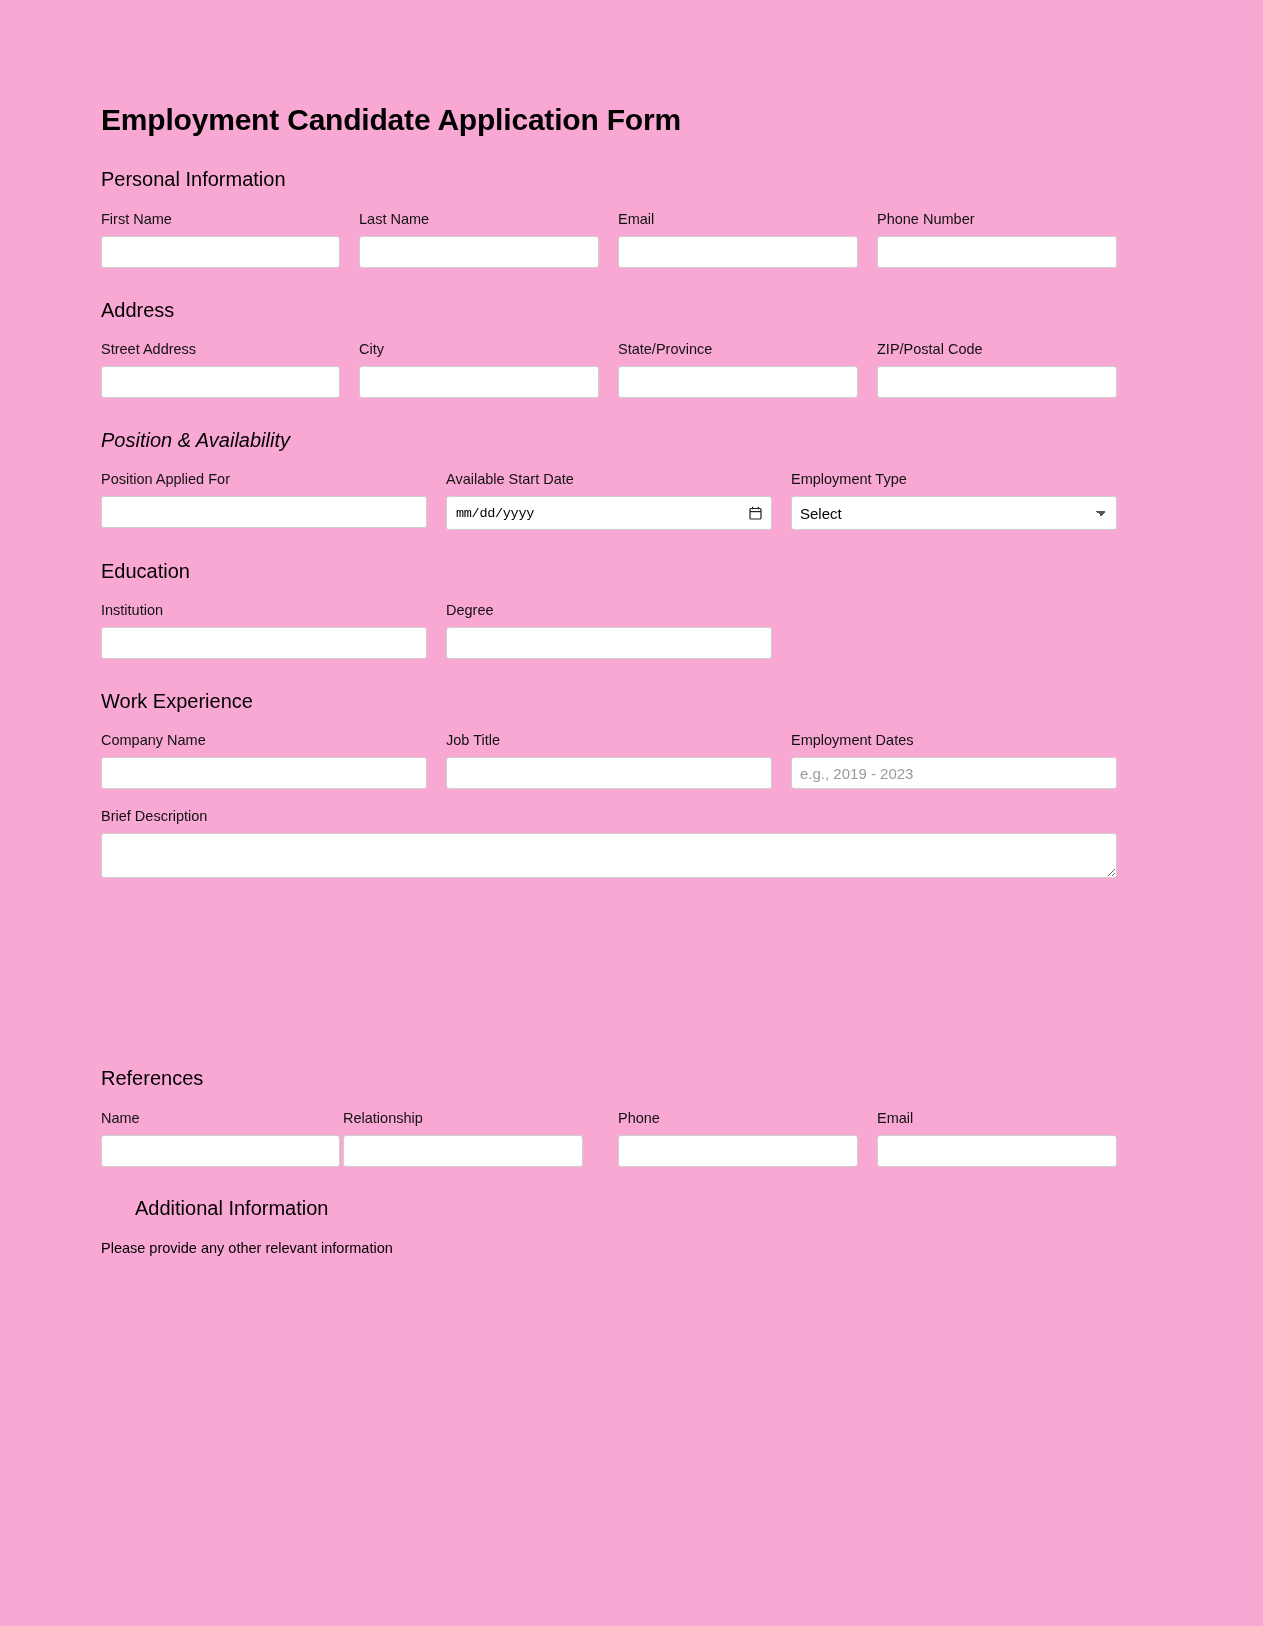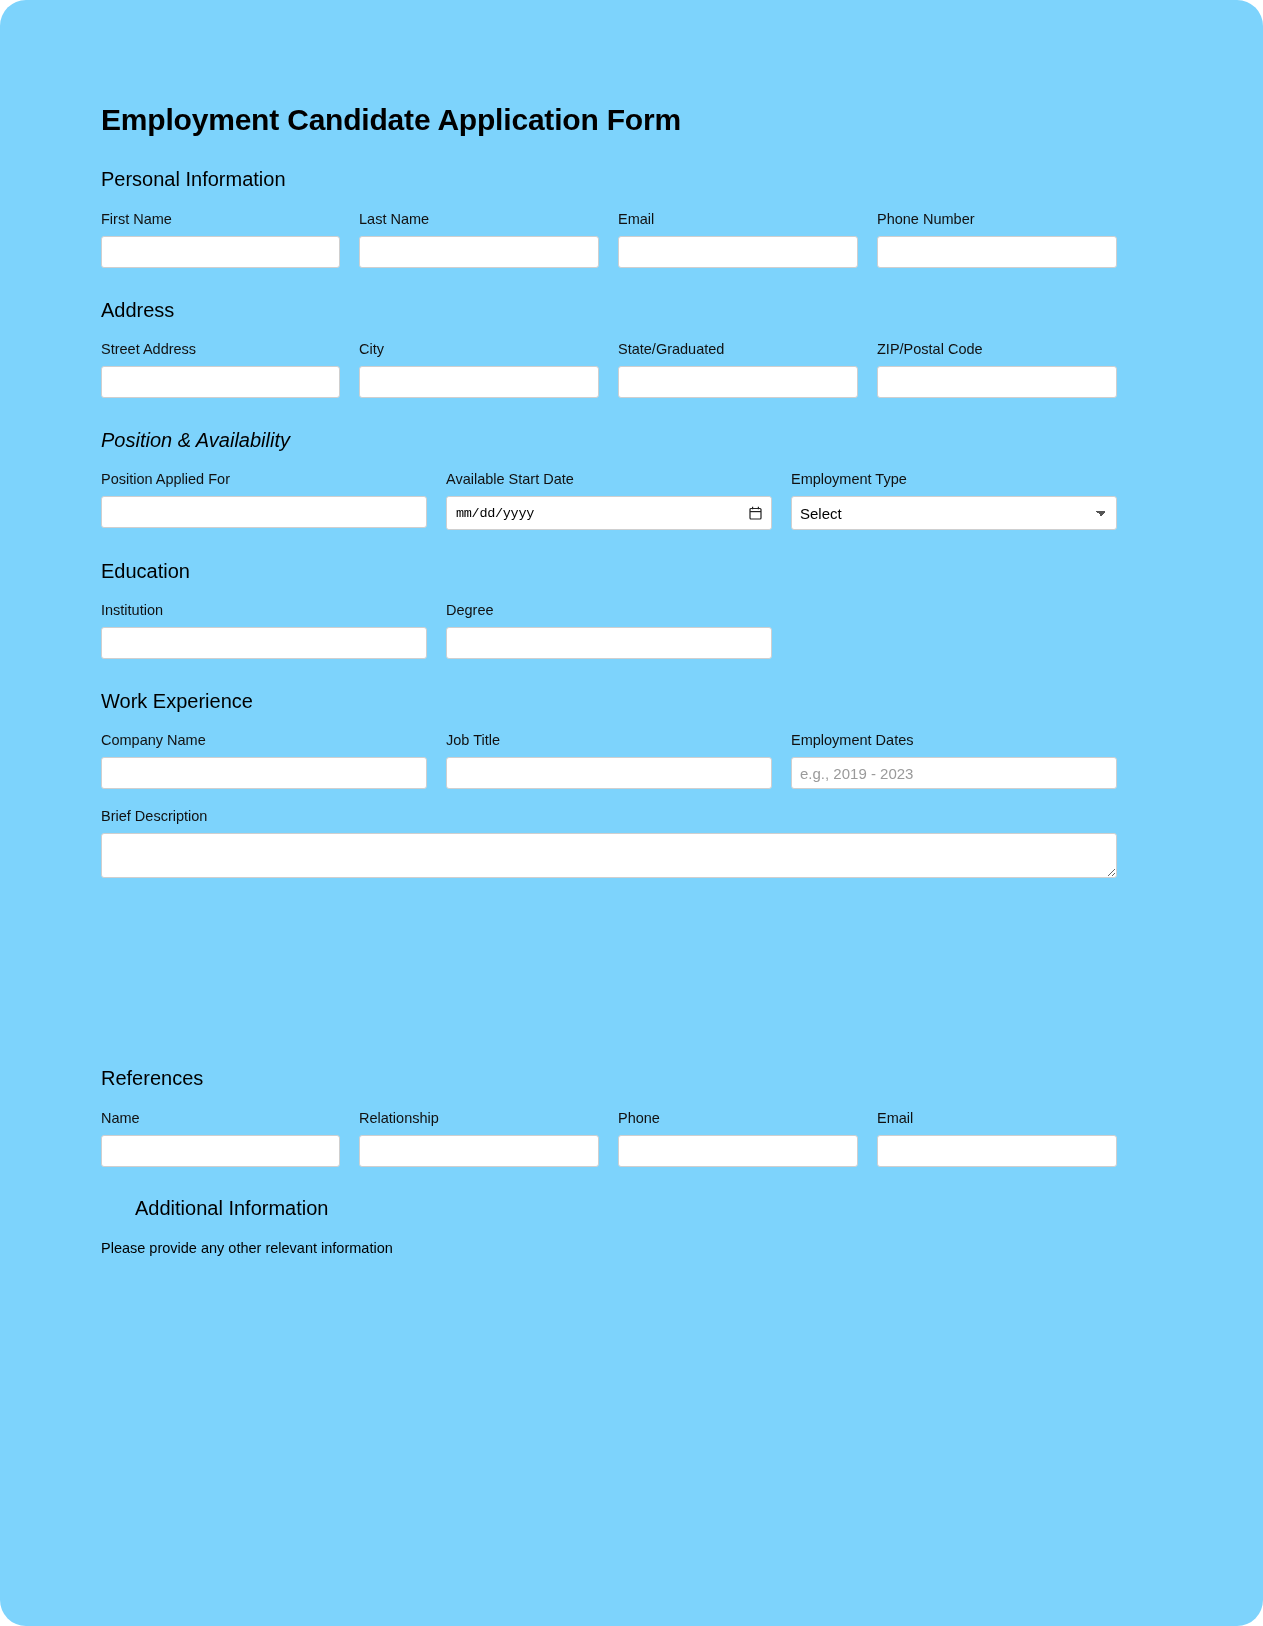--- a/index.html
+++ b/index.html
@@ -16,23 +16,22 @@
     color: #000000;
     overflow: hidden;
     position: relative;
   }
   .page {
     position: absolute;
     left: 0;
     top: 0;
     width: 1263px;
     height: 1626px;
-    background: #7dd3fc;
+    background: #f9a8d4;
     overflow: hidden;
-    border-radius: 26px;
   }
   
   .doc {
     position: absolute;
     left: 101px;
     top: 0;
     width: 1016px;
     height: 1290px;
     overflow: hidden;
   }
@@ -167,21 +166,21 @@
 
   <div class="field" style="top:341px; left:258px; width:240px;">
     <label class="field-label">City</label>
     <input class="text-input" type="text" placeholder="" style="">
   </div>
   <div class="field" style="top:341px; left:0px; width:239px;">
     <label class="field-label">Street Address</label>
     <input class="text-input" type="text" placeholder="" style="">
   </div>
   <div class="field" style="top:341px; left:517px; width:240px;">
-    <label class="field-label">State/Graduated</label>
+    <label class="field-label">State/Province</label>
     <input class="text-input" type="text" placeholder="" style="">
   </div>
   <div class="field" style="top:341px; left:776px; width:240px;">
     <label class="field-label">ZIP/Postal Code</label>
     <input class="text-input" type="text" placeholder="" style="">
   </div>
 
   <div class="section-title" style="top:429px;font-style:italic;">Position &amp; Availability</div>
 
   <div class="field" style="top:471px; left:0px; width:326px;">
@@ -244,21 +243,21 @@
     <label class="field-label">Brief Description</label>
     <textarea class="textarea-input" placeholder="" style=""></textarea>
   </div>
 
   <div class="section-title" style="top:1067px;">References</div>
 
   <div class="field" style="top:1110px; left:0px; width:239px;">
     <label class="field-label">Name</label>
     <input class="text-input" type="text" placeholder="" style="">
   </div>
-  <div class="field" style="top:1110px; left:258px; width:240px;">
+  <div class="field" style="top:1110px; left:242px; width:240px;">
     <label class="field-label">Relationship</label>
     <input class="text-input" type="text" placeholder="" style="">
   </div>
   <div class="field" style="top:1110px; left:517px; width:240px;">
     <label class="field-label">Phone</label>
     <input class="text-input" type="text" placeholder="" style="">
   </div>
   <div class="field" style="top:1110px; left:776px; width:240px;">
     <label class="field-label">Email</label>
     <input class="text-input" type="text" placeholder="" style="">

